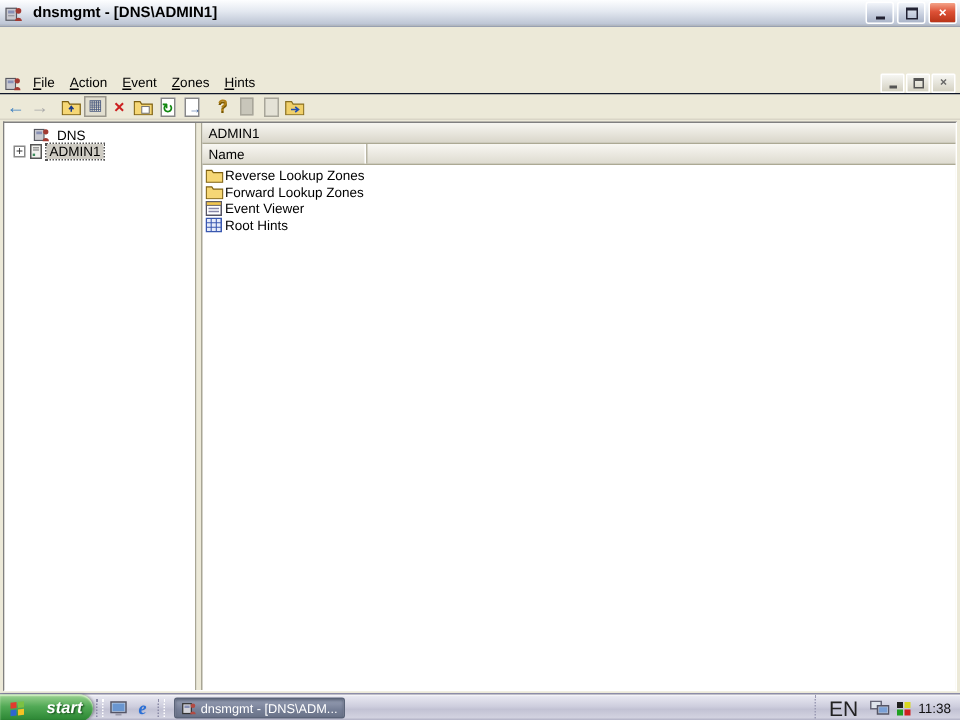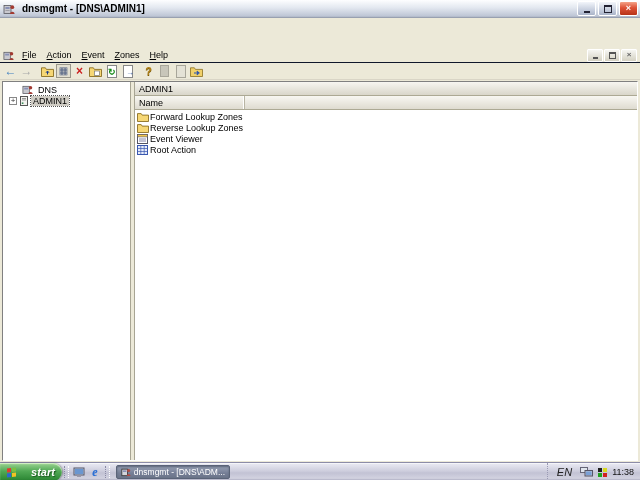--- a/index.html
+++ b/index.html
@@ -104,21 +104,21 @@
   .qlbtn{width:16px;display:flex;align-items:center;justify-content:center;cursor:pointer;}
   .ie-gl{font-family:"Liberation Serif",serif;font-style:italic;font-weight:bold;
     font-size:12px;color:#2a6fd6;text-shadow:0 0 1px #9ac;}
   .taskbtn{width:104px;flex:0 0 104px;margin:2px 2px 2px 4px;display:flex;align-items:center;
     gap:3px;padding:0 4px;border:1px solid #5a6378;border-radius:2px;
     background:linear-gradient(#9aa2b6,#757e96 60%,#6b7489);box-shadow:inset 0 1px 2px #5a6378;
     color:#fff;font-size:8.5px;white-space:nowrap;overflow:hidden;cursor:pointer;}
   .tb-spring{flex:1;}
   .tray{display:flex;align-items:center;gap:5px;padding:0 4px 0 6px;
     border-left:1px dotted #9a9ab4;}
-  .lang{font-size:11px;color:#222;padding:1px 3px;font-style:italic;}
+  .lang{font-size:14px;color:#222;padding:1px 3px;}
   .tray-ic{display:inline-flex;}
   .quad{width:9px;height:9px;display:grid;grid-template-columns:4px 4px;grid-template-rows:4px 4px;
     gap:1px;}
   .quad i{display:block;}
   .quad .q1{background:#202020;}.quad .q2{background:#d8d820;}
   .quad .q3{background:#20a020;}.quad .q4{background:#d02020;}
   .clock{font-size:9px;color:#111;padding-right:2px;text-align:center;}
 </style>
 </head>
 <body>
@@ -154,21 +154,21 @@
           <rect x="1" y="2.5" width="7" height="8" fill="#c9c9cf" stroke="#55565e" stroke-width="0.8"></rect>
           <rect x="2.4" y="4" width="4.2" height="2" fill="#8891b6"></rect>
           <circle cx="9.3" cy="4.2" r="1.9" fill="#a23a32"></circle>
           <path d="M7 11 C7 8 11.6 8 11.6 11 Z" fill="#a23a32"></path>
         </svg>
       </span>
       <span class="menu-item">File</span>
       <span class="menu-item">Action</span>
       <span class="menu-item">Event</span>
       <span class="menu-item">Zones</span>
-      <span class="menu-item">Help</span>
+      <span class="menu-item">Hints</span>
       <span class="menu-spacer"></span>
       <span class="cbtn">
           <span class="cmin"></span>
         </span>
       <span class="cbtn">
           <span class="crest"></span>
         </span>
       <span class="cbtn">
           <span class="gl">×</span>
         </span>
@@ -261,30 +261,30 @@
           <span class="col-cell col-rest"></span>
         </div>
         <div class="rows">
 
           <div class="lrow">
             <span class="licon">
               <svg width="12" height="10" viewBox="0 0 12 10">
                 <path d="M0.5 9.5 V1.6 H4.2 L5.2 3.1 H11.5 V9.5 Z" fill="#f6d775" stroke="#7e6010" stroke-width="0.8"></path>
               </svg>
             </span>
-            <span>Forward Lookup Zones</span>
+            <span>Reverse Lookup Zones</span>
           </div>
 
           <div class="lrow">
             <span class="licon">
               <svg width="12" height="10" viewBox="0 0 12 10">
                 <path d="M0.5 9.5 V1.6 H4.2 L5.2 3.1 H11.5 V9.5 Z" fill="#f6d775" stroke="#7e6010" stroke-width="0.8"></path>
               </svg>
             </span>
-            <span>Reverse Lookup Zones</span>
+            <span>Forward Lookup Zones</span>
           </div>
 
           <div class="lrow">
             <span class="licon">
               <svg width="11" height="10" viewBox="0 0 11 10">
                 <rect x="0.5" y="0.5" width="10" height="9" fill="#fff" stroke="#556"></rect>
                 <rect x="0.5" y="0.5" width="10" height="2.4" fill="#f2c64e" stroke="#556" stroke-width="0.6"></rect>
                 <line x1="2" y1="5" x2="9" y2="5" stroke="#88a"></line>
                 <line x1="2" y1="7" x2="9" y2="7" stroke="#88a"></line>
               </svg>
@@ -295,21 +295,21 @@
           <div class="lrow">
             <span class="licon">
               <svg width="11" height="10" viewBox="0 0 11 10">
                 <rect x="0.5" y="0.5" width="10" height="9" fill="#e6ecfa" stroke="#3a58b0"></rect>
                 <line x1="0.5" y1="3.5" x2="10.5" y2="3.5" stroke="#3a58b0" stroke-width="0.7"></line>
                 <line x1="0.5" y1="6.5" x2="10.5" y2="6.5" stroke="#3a58b0" stroke-width="0.7"></line>
                 <line x1="3.8" y1="0.5" x2="3.8" y2="9.5" stroke="#3a58b0" stroke-width="0.7"></line>
                 <line x1="7.2" y1="0.5" x2="7.2" y2="9.5" stroke="#3a58b0" stroke-width="0.7"></line>
               </svg>
             </span>
-            <span>Root Action</span>
+            <span>Root Hints</span>
           </div>
 
 
         </div>
       </div>
     </div>
 
     <div class="statusstrip"></div>
   </div>
 

